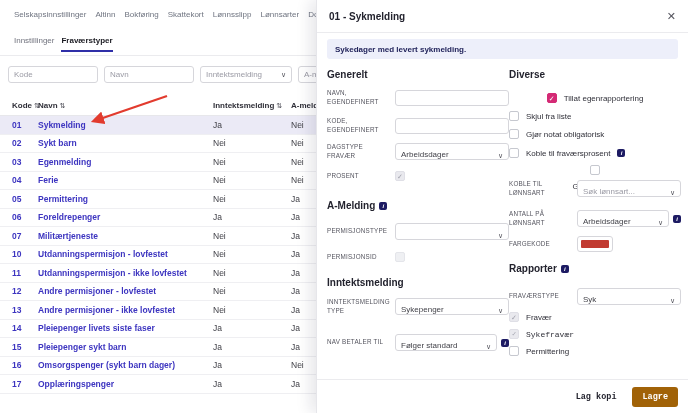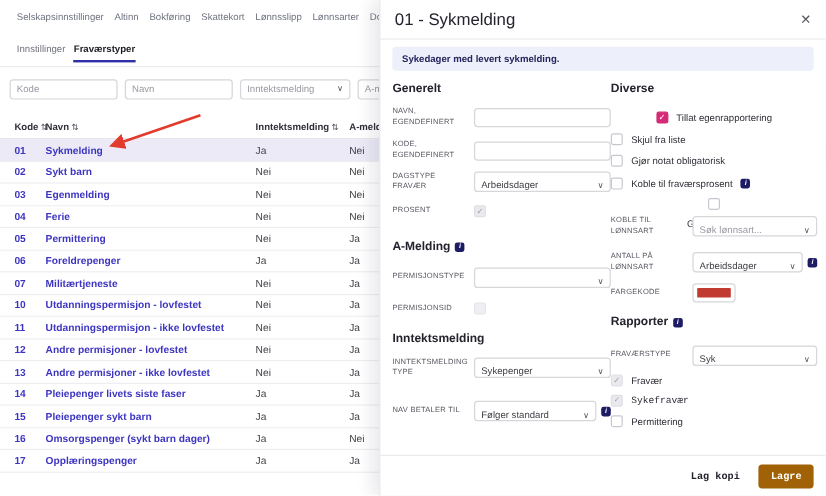--- a/index.html
+++ b/index.html
@@ -42,21 +42,21 @@
   .tc.inn{left:213px;color:#3f3f46}
   .tc.am{left:291px;color:#3f3f46}
 
   .arrow{position:absolute;left:0;top:0;z-index:5;pointer-events:none}
 
   
   .panel{position:absolute;left:316px;top:0;width:372px;height:413px;background:#fff;
          border-left:1px solid #e6e6ea;box-shadow:-6px 0 14px rgba(20,20,50,.10);z-index:10}
   .phead{position:absolute;top:0;left:0;right:0;height:33px;border-bottom:1px solid #ebebee;
          display:flex;align-items:center;justify-content:space-between;padding:0 12px}
-  .ptitle{font-size:14px;font-weight:400;color:#23232e}
+  .ptitle{font-size:10px;font-weight:700;color:#23232e}
   .pclose{font-size:11px;color:#55555e;cursor:pointer}
   .banner{position:absolute;top:39px;left:10px;right:10px;height:20px;background:#edeffa;
           border-radius:3px;display:flex;align-items:center;padding:0 8px;font-size:8px;
           font-weight:700;color:#23255c}
   .ph3{position:absolute;font-size:10px;font-weight:700;color:#23232e;display:flex;
        align-items:center;gap:4px;white-space:nowrap}
   .info{display:inline-flex;width:8px;height:8px;background:#1d1b63;color:#fff;border-radius:2px;
         font-size:6px;align-items:center;justify-content:center;font-style:italic;font-weight:700;flex:none}
   .prow{position:absolute;display:flex;align-items:center}
   .col-l{left:10px;width:182px}

